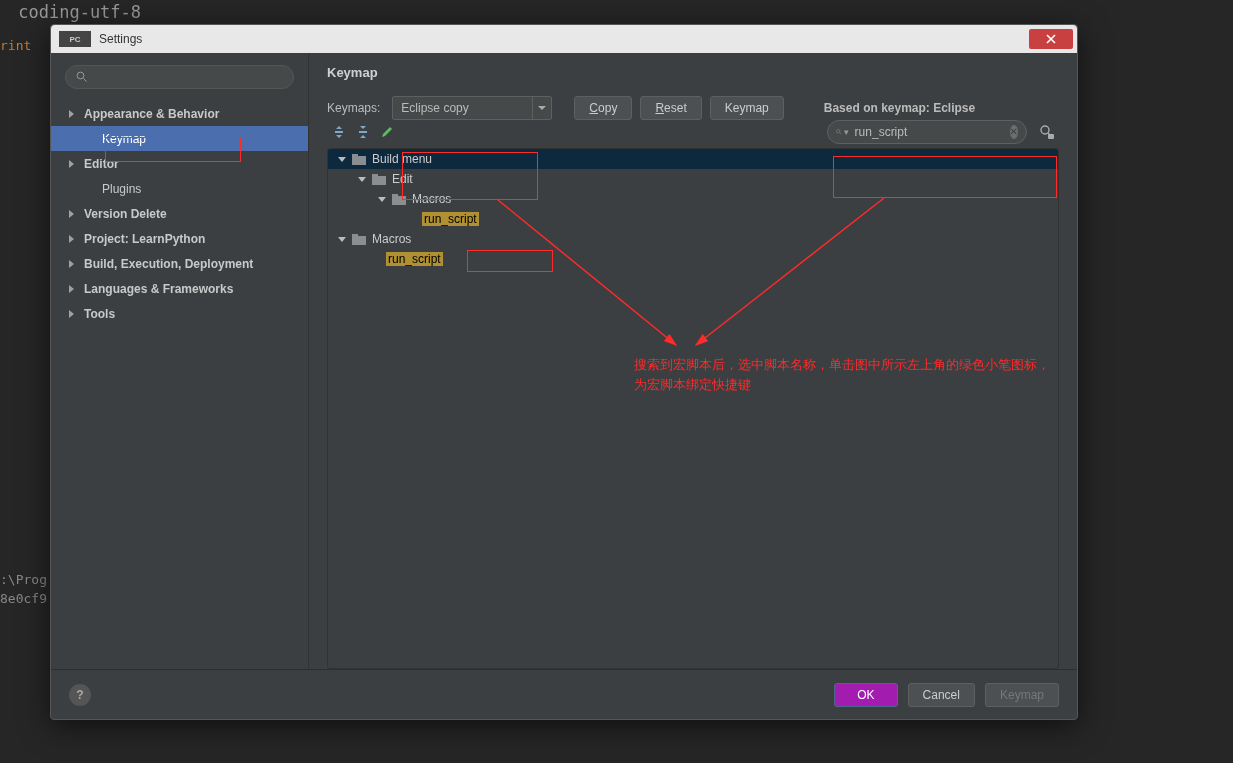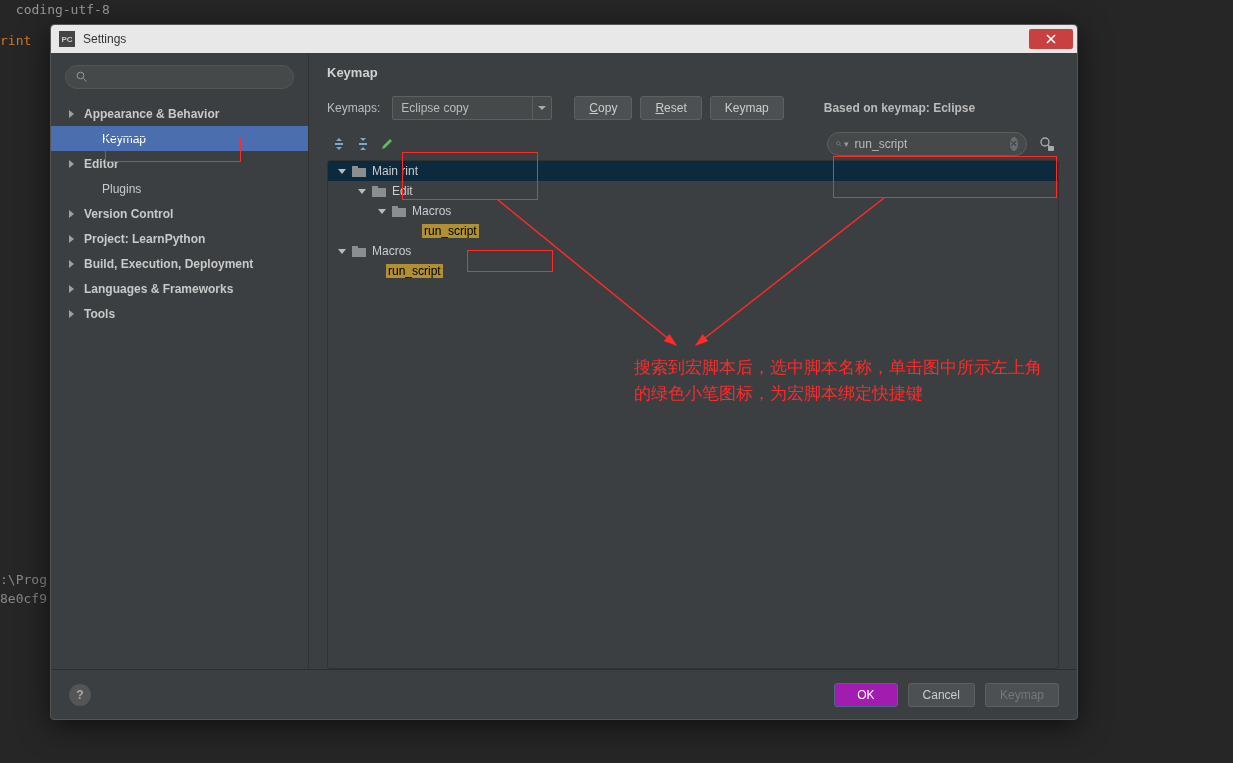--- a/index.html
+++ b/index.html
@@ -6,21 +6,21 @@
 body {
   width: 1233px; height: 763px;
   background: #262626;
   font-family: "Segoe UI", Tahoma, sans-serif;
   font-size: 12px;
   color: #a7b0b8;
   position: relative;
   overflow: hidden;
 }
 .bg-code { position: absolute; top: 0; left: 0; color: #888; font-family: Consolas, monospace; }
-.bg-code .line1 { color: #999; font-size: 13px; padding: 2px 8px; white-space: pre; }
+.bg-code .line1 { color: #999; font-size: 17px; padding: 2px 8px; white-space: pre; }
 .bg-code .line2 { color: #cc7832; font-size: 13px; padding: 14px 0 0 0; white-space: pre; }
 .bg-bottom { position: absolute; left: 0; top: 570px; width: 1233px; color: #888; font-family: Consolas, monospace; font-size: 13px; }
 .bg-bottom div { padding: 2px 0; white-space: pre; }
 
 .dialog {
   position: absolute;
   left: 50px; top: 24px;
   width: 1028px; height: 696px;
   background: #3c3f41;
   border: 1px solid #555;
@@ -29,21 +29,21 @@
   display: flex; flex-direction: column;
 }
 .titlebar {
   height: 28px;
   background: #e8e8e8;
   display: flex; align-items: center;
   padding: 0 0 0 8px;
   border-radius: 4px 4px 0 0;
 }
 .titlebar .app-icon {
-  width: 16px; height: 16px;
+  width: 32px; height: 16px;
   background: #444; color: #ccc;
   font-size: 8px; font-weight: bold;
   display: inline-flex; align-items: center; justify-content: center;
   margin-right: 8px;
 }
 .titlebar .title-text { color: #333; font-size: 12px; }
 .titlebar .close-btn {
   margin-left: auto;
   width: 44px; height: 20px;
   background: #c94040;
@@ -91,21 +91,21 @@
   width: 0; height: 0;
   border-top: 4px solid transparent;
   border-bottom: 4px solid transparent;
   border-left: 5px solid #a0a0a0;
   margin-right: 10px;
 }
 .nav-nothing { width: 5px; margin-right: 10px; }
 
 .content { flex: 1; display: flex; flex-direction: column; padding: 12px 18px 0 18px; position: relative; }
 .content h2 { font-size: 13px; font-weight: bold; color: #d0d0d0; margin-bottom: 16px; }
-.keymap-row { display: flex; align-items: center; gap: 8px; margin-bottom: 12px; }
+.keymap-row { display: flex; align-items: center; gap: 8px; margin-bottom: 0; }
 .keymap-row .label { color: #bbb; margin-right: 4px; }
 .dropdown {
   display: flex; align-items: center;
   height: 24px; width: 160px;
   background: #45494a;
   border: 1px solid #5e6060;
   padding: 0 8px;
   color: #bbb;
   justify-content: space-between;
   cursor: pointer;
@@ -194,21 +194,21 @@
   display: flex; align-items: center; justify-content: center;
   font-weight: bold;
   cursor: pointer;
 }
 .button-bar .spacer { flex: 1; }
 .btn.primary { background: #a21caf; border-color: #4a688c; color: #fff; padding: 0 22px; }
 .btn.disabled { color: #777; }
 
 .redbox { position: absolute; border: 1px solid #ff2a2a; pointer-events: none; }
 svg.annot { position: absolute; pointer-events: none; }
-.annot-text { position: absolute; color: #ff2a2a; font-size: 17px; line-height: 1.5; pointer-events: none; }
+.annot-text { position: absolute; color: #ff2a2a; font-size: 13px; line-height: 1.5; pointer-events: none; }
 </style>
 </head>
 <body>
 
 <div class="bg-code">
   <div class="line1"> coding-utf-8</div>
   <div class="line2">rint</div>
 </div>
 <div class="bg-bottom">
   <div>:\Prog</div>
@@ -249,21 +249,21 @@
         <div class="nav-item">
             <span class="nav-arrow"></span>
             <span>Editor</span>
           </div>
         <div class="nav-item sub">
             <span class="nav-nothing"></span>
             <span>Plugins</span>
           </div>
         <div class="nav-item">
             <span class="nav-arrow"></span>
-            <span>Version Control</span>
+            <span>Version Delete</span>
           </div>
         <div class="nav-item">
             <span class="nav-arrow"></span>
             <span>Project: LearnPython</span>
           </div>
         <div class="nav-item">
             <span class="nav-arrow"></span>
             <span>Build, Execution, Deployment</span>
           </div>
         <div class="nav-item">
@@ -339,21 +339,21 @@
       </div>
 
       <div class="tree-panel">
         <div class="tree-row sel">
           <span class="tree-indent" style="width:10px"></span>
             <span class="tri"></span>
           <svg class="folder-icon" viewBox="0 0 14 11">
               <rect x="0" y="2" width="14" height="9" fill="#8a8e90"></rect>
               <rect x="0" y="0" width="6" height="3" fill="#8a8e90"></rect>
             </svg>
-          <span>Main rint</span>
+          <span>Build menu</span>
         </div>
         <div class="tree-row">
           <span class="tree-indent" style="width:30px"></span>
             <span class="tri"></span>
           <svg class="folder-icon" viewBox="0 0 14 11">
               <rect x="0" y="2" width="14" height="9"></rect>
               <rect x="0" y="0" width="6" height="3"></rect>
             </svg>
           <span>Edit</span>
         </div>

